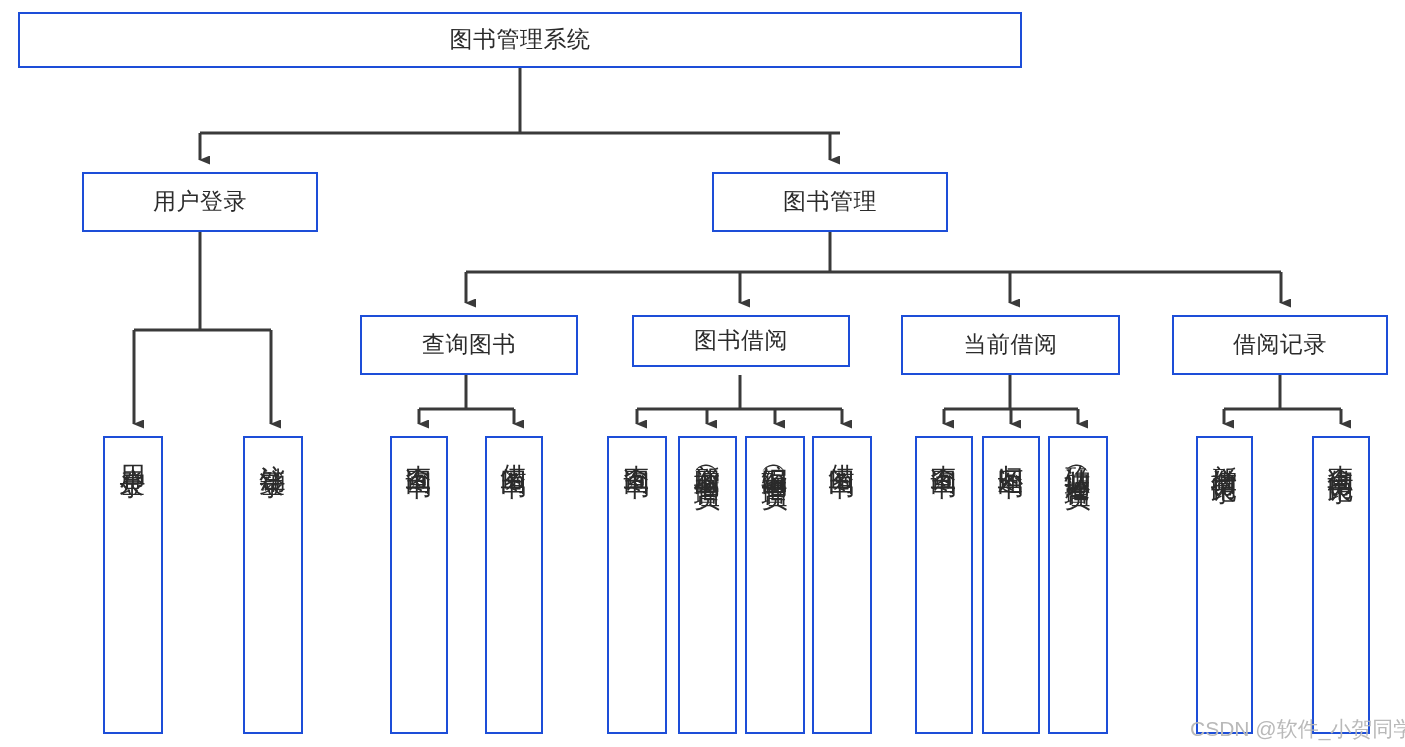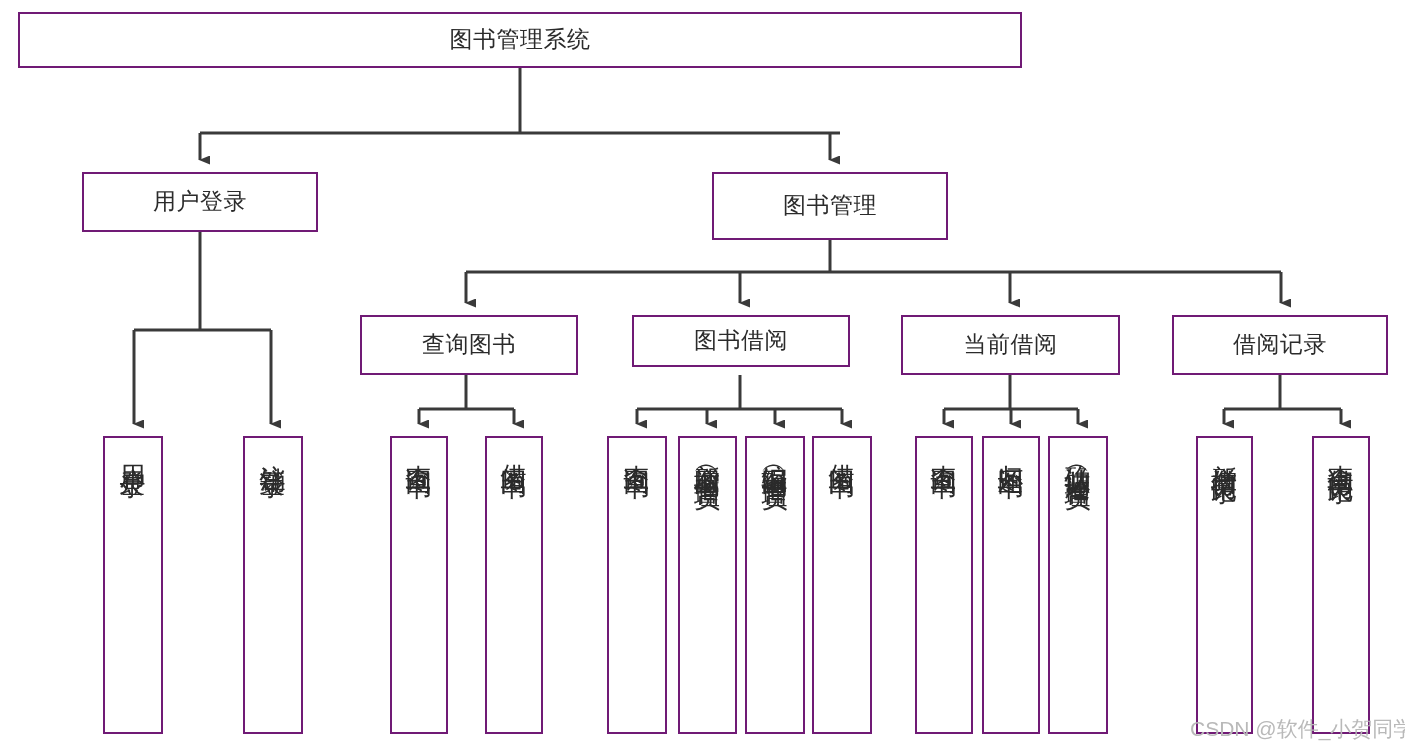--- a/index.html
+++ b/index.html
@@ -18,21 +18,21 @@
   #wires {
     position: absolute;
     left: 0; top: 0;
     width: 1405px;
     height: 747px;
     pointer-events: none;
   }
   .node {
     position: absolute;
     box-sizing: border-box;
-    border: 2px solid #701a75;
+    border: 2px solid #1d4ed8;
     background: #ffffff;
     display: flex;
     align-items: center;
     justify-content: center;
     color: #2b2b2b;
     z-index: 2;
   }
   .node .lbl {
     display: block;
     text-align: center;
@@ -129,21 +129,21 @@
     </g>
   </svg>
 
   <div class="node h root" style="left:18px; top:12px; width:1004px; height:56px;">
     <span class="lbl">图书管理系统</span>
   </div>
 
   <div class="node h" style="left:82px; top:172px; width:236px; height:60px;">
     <span class="lbl">用户登录</span>
   </div>
-  <div class="node h" style="left:712px; top:172px; width:236px; height:68px;">
+  <div class="node h" style="left:712px; top:172px; width:236px; height:60px;">
     <span class="lbl">图书管理</span>
   </div>
 
   <div class="node h" style="left:360px; top:315px; width:218px; height:60px;">
     <span class="lbl">查询图书</span>
   </div>
   <div class="node h" style="left:632px; top:315px; width:218px; height:52px;">
     <span class="lbl">图书借阅</span>
   </div>
   <div class="node h" style="left:901px; top:315px; width:219px; height:60px;">

